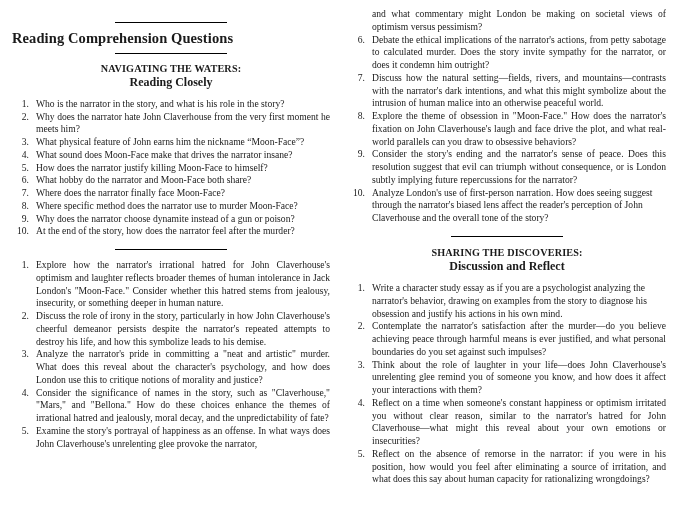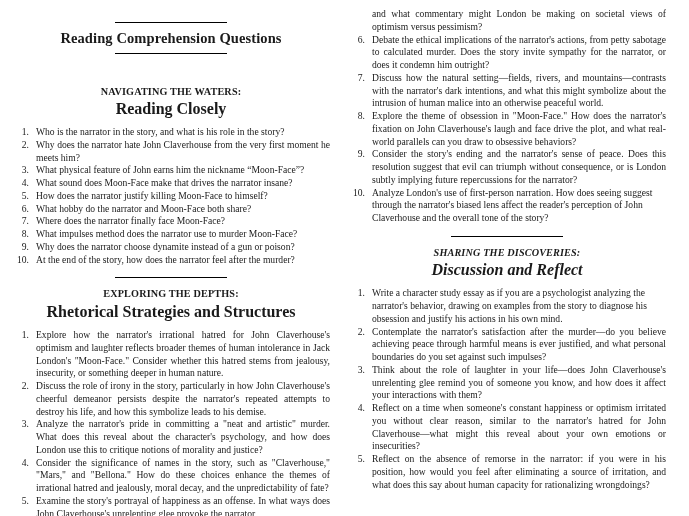--- a/index.html
+++ b/index.html
@@ -27,21 +27,21 @@
     width: 318px;
     display: flex;
     flex-direction: column;
   }
   .col-right {
     width: 318px;
   }
 
   
   .doc-title-block {
-    text-align: center;
+    text-align: left;
     margin-top: 14px;
   }
   .rule {
     border: none;
     border-top: 1.6px solid #000;
     width: 112px;
     margin: 0 auto;
   }
   .rule-title-top { margin-bottom: 7px; }
   .rule-title-bottom { margin-top: 6px; }
@@ -49,32 +49,32 @@
     font-size: 14.5px;
     font-weight: bold;
     letter-spacing: 0.1px;
     line-height: 1.15;
     margin: 0;
   }
 
   
   .section-head {
     text-align: center;
-    margin-top: 31px;
+    margin-top: 8px;
     margin-bottom: 7px;
   }
   .section-title {
     font-size: 10.2px;
     font-weight: bold;
     line-height: 1.32;
     margin: 0;
     letter-spacing: 0.15px;
   }
   .section-sub {
-    font-size: 16px;
+    font-size: 12px;
     font-weight: bold;
     line-height: 1.32;
     margin: 0;
   }
 
   .section-divider {
     border: none;
     border-top: 1.7px solid #000;
     width: 112px;
     margin: 11px auto 9px auto;
@@ -160,38 +160,34 @@
       <li>
           <span class="li-num">6.</span>
           <span class="li-text nojust">What hobby do the narrator and Moon-Face both share?</span>
         </li>
       <li>
           <span class="li-num">7.</span>
           <span class="li-text nojust">Where does the narrator finally face Moon-Face?</span>
         </li>
       <li>
           <span class="li-num">8.</span>
-          <span class="li-text nojust">What impulses method does the narrator use to murder Moon-Face?</span>
+          <span class="li-text nojust">Where specific method does the narrator use to murder Moon-Face?</span>
         </li>
       <li>
           <span class="li-num">9.</span>
           <span class="li-text nojust">Why does the narrator choose dynamite instead of a gun or poison?</span>
         </li>
       <li>
           <span class="li-num">10.</span>
           <span class="li-text nojust">At the end of the story, how does the narrator feel after the murder?</span>
         </li>
     </ol>
 
     <hr class="section-divider">
 
-    <div class="section-head" style="margin-top:0;">
-      <div class="section-title">EXPLORING THE DEPTHS:</div>
-      <div class="section-sub">Rhetorical Strategies and Structures</div>
-    </div>
 
     <ol class="qlist">
       <li>
           <span class="li-num">1.</span>
           <span class="li-text">Explore how the narrator's irrational hatred for John Claverhouse's optimism and laughter reflects broader themes of human intolerance in Jack London's "Moon-Face." Consider whether this hatred stems from jealousy, insecurity, or something deeper in human nature.</span>
         </li>
       <li>
           <span class="li-num">2.</span>
           <span class="li-text">Discuss the role of irony in the story, particularly in how John Claverhouse's cheerful demeanor persists despite the narrator's repeated attempts to destroy his life, and how this symbolize leads to his demise.</span>
         </li>
@@ -232,21 +228,21 @@
           <span class="li-text">Consider the story's ending and the narrator's sense of peace. Does this resolution suggest that evil can triumph without consequence, or is London subtly implying future repercussions for the narrator?</span>
         </li>
       <li>
           <span class="li-num">10.</span>
           <span class="li-text nojust">Analyze London's use of first-person narration. How does seeing suggest through the narrator's biased lens affect the reader's perception of John Claverhouse and the overall tone of the story?</span>
         </li>
     </ol>
 
     <hr class="section-divider">
 
-    <div class="section-head" style="margin-top:0;font-style:italic;">
+    <div class="section-head" style="margin-top:0;">
       <div class="section-title">SHARING THE DISCOVERIES:</div>
       <div class="section-sub">Discussion and Reflect</div>
     </div>
 
     <ol class="qlist">
       <li>
           <span class="li-num">1.</span>
           <span class="li-text nojust">Write a character study essay as if you are a psychologist analyzing the narrator's behavior, drawing on examples from the story to diagnose his obsession and justify his actions in his own mind.</span>
         </li>
       <li>

